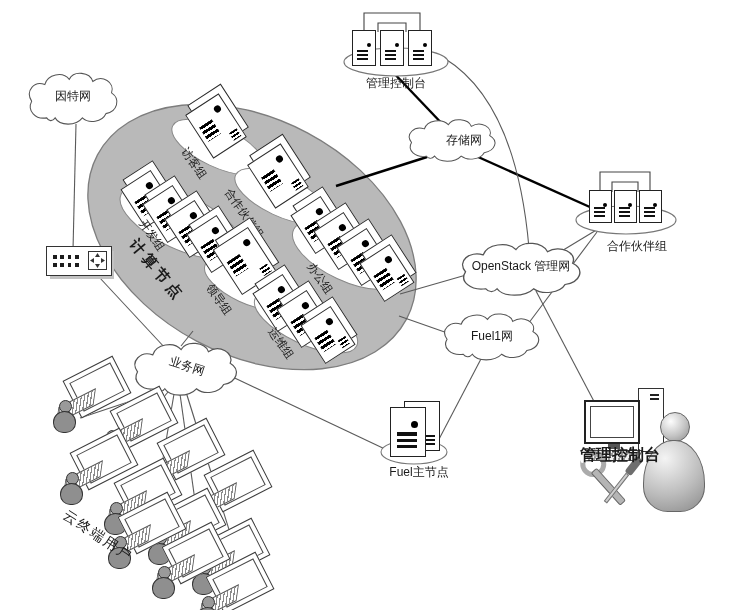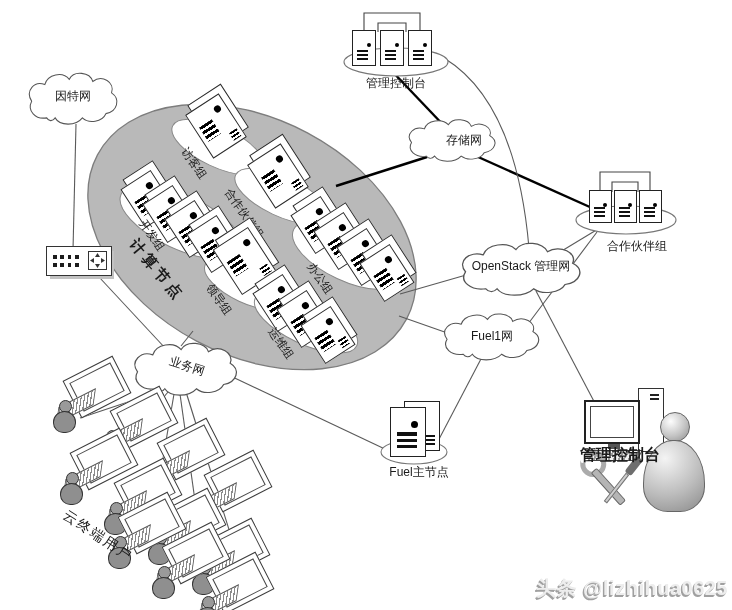--- a/index.html
+++ b/index.html
@@ -438,15 +438,14 @@
       </div>
       <div class="kb"></div>
       <div class="person" style="left:-4px;top:34px">
         <i class="head"></i>
         <i class="bod"></i>
       </div>
     </div>
 
   <div class="lbl" style="left:46px;top:528px;width:104px;font-size:14px;letter-spacing:2px;transform:rotate(33deg);z-index:4">云终端用户</div>
 
-  <div class="watermark">头条 @lizhihua0625</div>
 
 </div>
 
 </body></html>

